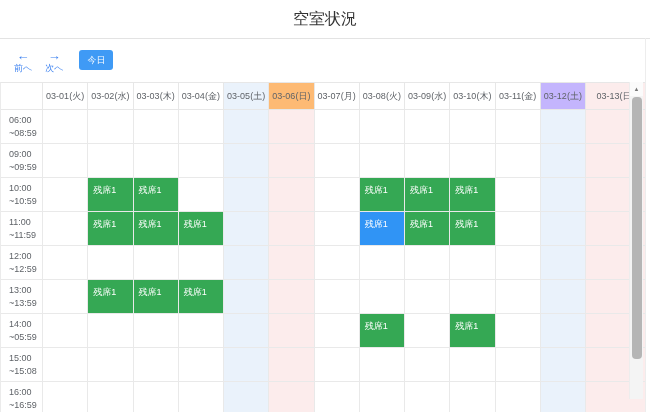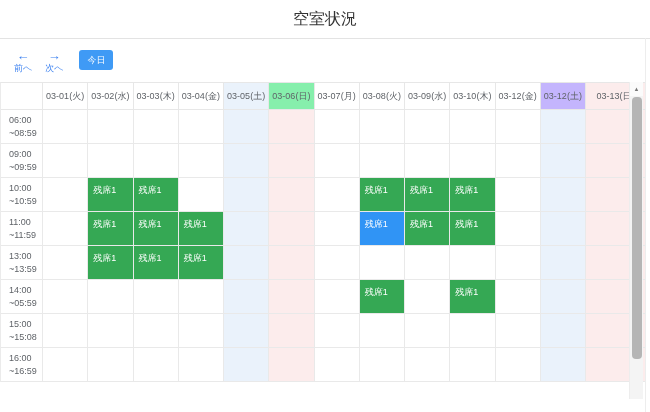--- a/index.html
+++ b/index.html
@@ -98,26 +98,26 @@
 
 <div class="grid-wrap">
   <div class="cal-table">
     <div class="cal-row" id="cal-header">
         <div class="hcell"></div>
         <div class="hcell">03-01(火)</div>
         <div class="hcell">03-02(水)</div>
         <div class="hcell">03-03(木)</div>
         <div class="hcell">03-04(金)</div>
         <div class="hcell" style="background: rgb(234, 242, 251);">03-05(土)</div>
-        <div class="hcell" style="background: #86efac;">03-06(日)</div>
+        <div class="hcell" style="background: #fdba74;">03-06(日)</div>
         <div class="hcell">03-07(月)</div>
         <div class="hcell">03-08(火)</div>
         <div class="hcell">03-09(水)</div>
         <div class="hcell">03-10(木)</div>
-        <div class="hcell">03-12(金)</div>
+        <div class="hcell">03-11(金)</div>
         <div class="hcell" style="background: #c4b5fd;">03-12(土)</div>
         <div class="hcell" style="background: rgb(252, 236, 236);">03-13(日)</div>
       </div>
     <div id="cal-body">
         <div class="cal-row">
           <div class="cell timecell">
             <div>06:00</div>
             <div>~08:59</div>
           </div>
           <div class="cell"></div>
@@ -180,20 +180,39 @@
           <div class="cell"></div>
           <div class="cell slot" style="background: rgb(53, 168, 84);">残席1</div>
           <div class="cell slot" style="background: rgb(53, 168, 84);">残席1</div>
           <div class="cell slot" style="background: rgb(53, 168, 84);">残席1</div>
           <div class="cell" style="background: rgb(234, 242, 251);"></div>
           <div class="cell" style="background: rgb(252, 236, 236);"></div>
           <div class="cell"></div>
           <div class="cell slot" style="background: rgb(48, 148, 245);">残席1</div>
           <div class="cell slot" style="background: rgb(53, 168, 84);">残席1</div>
           <div class="cell slot" style="background: rgb(53, 168, 84);">残席1</div>
+          <div class="cell"></div>
+          <div class="cell" style="background: rgb(234, 242, 251);"></div>
+          <div class="cell" style="background: rgb(252, 236, 236);"></div>
+        </div>
+        <div class="cal-row">
+          <div class="cell timecell">
+            <div>12:00</div>
+            <div>~12:59</div>
+          </div>
+          <div class="cell"></div>
+          <div class="cell"></div>
+          <div class="cell"></div>
+          <div class="cell"></div>
+          <div class="cell" style="background: rgb(234, 242, 251);"></div>
+          <div class="cell" style="background: rgb(252, 236, 236);"></div>
+          <div class="cell"></div>
+          <div class="cell"></div>
+          <div class="cell"></div>
+          <div class="cell"></div>
           <div class="cell"></div>
           <div class="cell" style="background: rgb(234, 242, 251);"></div>
           <div class="cell" style="background: rgb(252, 236, 236);"></div>
         </div>
         <div class="cal-row">
           <div class="cell timecell">
             <div>13:00</div>
             <div>~13:59</div>
           </div>
           <div class="cell"></div>

